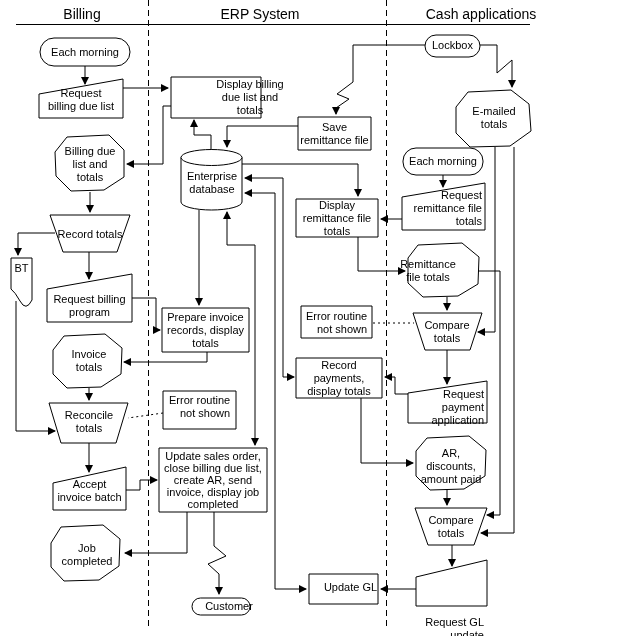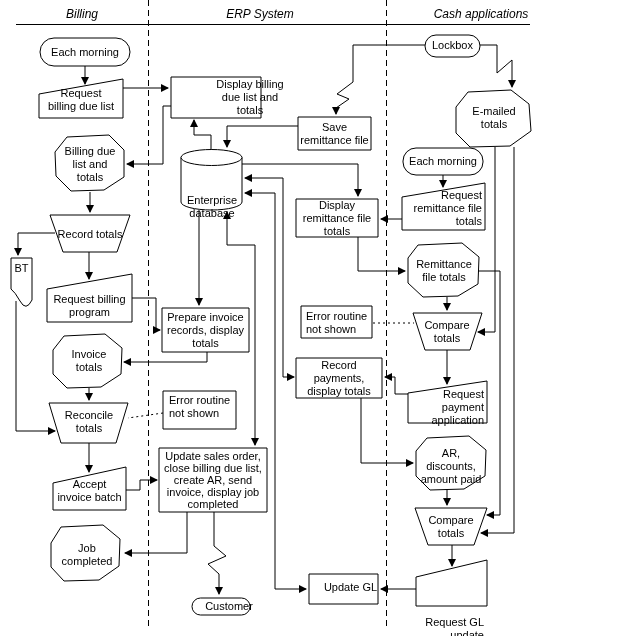--- a/index.html
+++ b/index.html
@@ -7,25 +7,25 @@
          font-family:"Liberation Sans",sans-serif;color:#000;}
   .stage svg{position:absolute;left:0;top:0;}
   .shape{fill:#ffffff;stroke:#000000;stroke-width:1;stroke-linejoin:round;}
   .conn{fill:none;stroke:#000000;stroke-width:1;marker-end:url(#arr);}
   .conn.both{marker-start:url(#arr);}
   .plain{fill:none;stroke:#000000;stroke-width:1;}
   .lane-div{stroke:#000000;stroke-width:1;stroke-dasharray:6,4;}
   .dotted{fill:none;stroke:#000000;stroke-width:1;stroke-dasharray:2,3;}
   .lbl{position:absolute;display:flex;align-items:center;justify-content:center;
        text-align:center;white-space:pre-line;font-size:11px;line-height:13px;}
-  .lbl.left{justify-content:flex-start;text-align:left;padding-left:3px;}
+  .lbl.left{justify-content:flex-start;text-align:right;padding-left:3px;}
   .lbl.right{justify-content:flex-end;text-align:right;padding-right:4px;}
   .lbl.lh12{line-height:12px;}
   .hdr{position:absolute;display:flex;align-items:center;justify-content:center;
-       font-size:12px;font-style:italic;}
+       font-size:14px;}
 </style>
 </head>
 <body>
 
 <div class="stage">
 
 <svg width="640" height="636" viewBox="0 0 640 636">
   <defs>
     <marker id="arr" viewBox="0 0 8 8" refX="7" refY="4" markerWidth="8" markerHeight="8" orient="auto-start-reverse">
       <path d="M0,0 L8,4 L0,8 z" fill="#000000"></path>
@@ -132,21 +132,21 @@
 <div class="lbl" style="left:51px;top:476px;width:77px;height:29px;">Accept
 invoice batch</div>
 <div class="lbl" style="left:53px;top:540px;width:68px;height:29px;">Job
 completed</div>
 
 <div class="lbl" style="left:172px;top:78px;width:88px;height:39px;padding-left:34px;">Display billing
 due list and
 totals</div>
 <div class="lbl" style="left:299px;top:119px;width:71px;height:29px;">Save
 remittance file</div>
-<div class="lbl" style="left:182px;top:169px;width:60px;height:28px;margin-top:24px;">Enterprise
+<div class="lbl" style="left:182px;top:169px;width:60px;height:28px;">Enterprise
 database</div>
 <div class="lbl" style="left:297px;top:199px;width:80px;height:39px;">Display
 remittance file
 totals</div>
 <div class="lbl" style="left:162px;top:309px;width:87px;height:42px;">Prepare invoice
 records, display
 totals</div>
 <div class="lbl left" style="left:303px;top:308px;width:68px;height:29px;">Error routine
 not shown</div>
 <div class="lbl left" style="left:166px;top:392px;width:70px;height:29px;">Error routine
@@ -162,21 +162,21 @@
 <div class="lbl" style="left:310px;top:580px;width:81px;height:15px;">Update GL</div>
 <div class="lbl" style="left:192px;top:600px;width:58px;height:13px;padding-left:8px;">Customer</div>
 
 <div class="lbl" style="left:425px;top:38px;width:55px;height:15px;">Lockbox</div>
 <div class="lbl" style="left:462px;top:103px;width:64px;height:29px;">E-mailed
 totals</div>
 <div class="lbl" style="left:403px;top:154px;width:80px;height:15px;">Each morning</div>
 <div class="lbl right" style="left:402px;top:186px;width:80px;height:44px;">Request
 remittance file
 totals</div>
-<div class="lbl" style="left:416px;top:256px;width:56px;height:29px;">Remittance
+<div class="lbl" style="left:400px;top:256px;width:56px;height:29px;">Remittance
 file totals</div>
 <div class="lbl" style="left:417px;top:317px;width:60px;height:29px;">Compare
 totals</div>
 <div class="lbl right" style="left:404px;top:385px;width:80px;height:44px;">Request
 payment
 application</div>
 <div class="lbl" style="left:417px;top:444px;width:68px;height:44px;">AR,
 discounts,
 amount paid</div>
 <div class="lbl" style="left:420px;top:512px;width:62px;height:29px;">Compare

